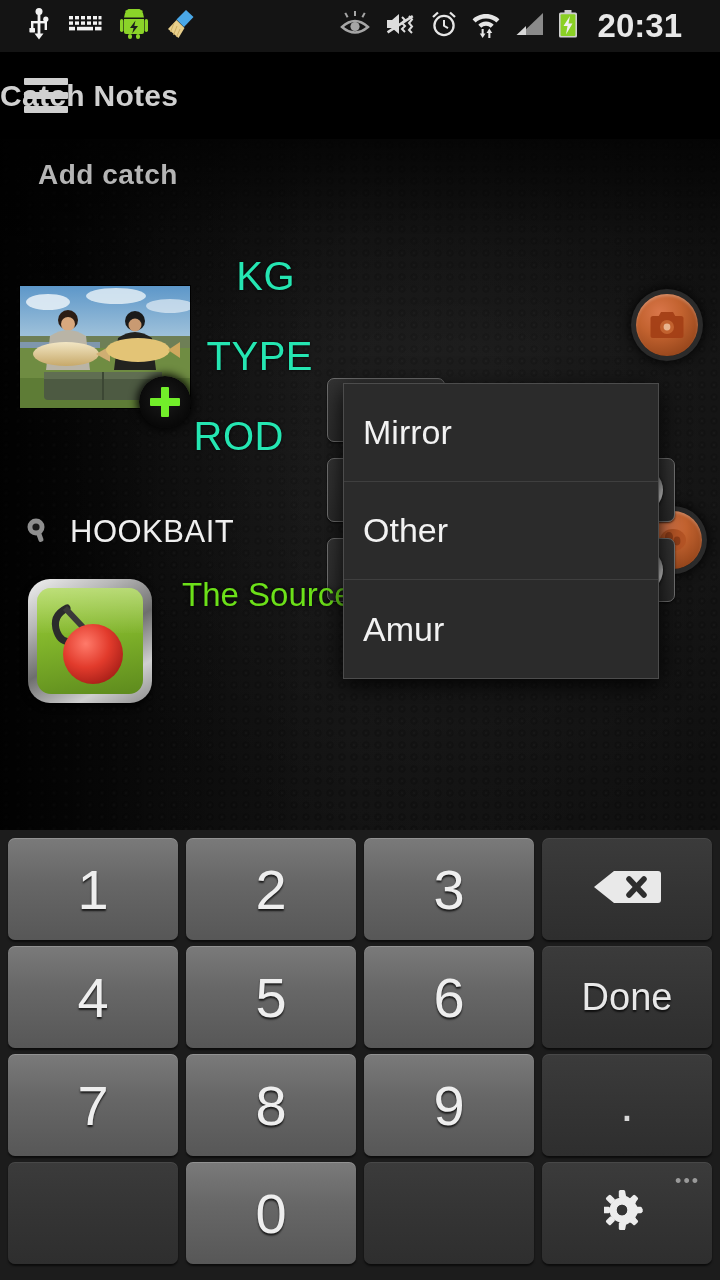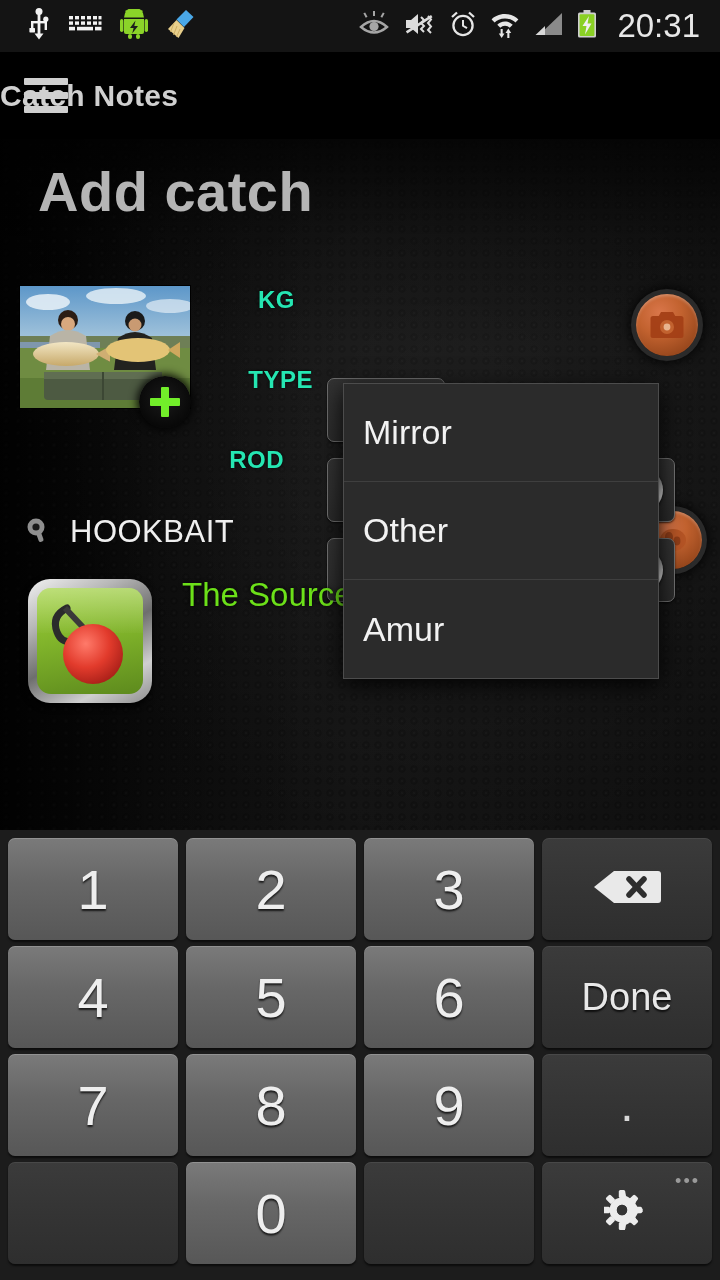--- a/index.html
+++ b/index.html
@@ -11,21 +11,21 @@
     position:relative;
   }
 
   
   #status-bar {
     position:absolute; left:0; top:0; width:720px; height:52px;
     background:#141414;
     display:flex; align-items:center;
   }
   #status-left { display:flex; align-items:center; gap:18px; padding-left:28px; }
-  #status-right { margin-left:auto; display:flex; align-items:center; gap:14px; padding-right:20px; }
+  #status-right { margin-left:auto; display:flex; align-items:center; gap:14px; padding-right:38px;font-weight:bold; }
   .sicon { display:block; }
   #clock {
     color:#e8e8e8; font-size:33px; letter-spacing:0px;
     font-family:"Liberation Sans", sans-serif; margin-left:6px;
   }
 
   
   #action-bar {
     position:absolute; left:0; top:52px; width:720px; height:87px;
     background:#000;
@@ -54,21 +54,21 @@
   
   #content:after{
     content:""; position:absolute; inset:0; pointer-events:none;
     background:
       linear-gradient(180deg, rgba(0,0,0,0.75) 0%, rgba(0,0,0,0.25) 14%, rgba(0,0,0,0) 30%),
       linear-gradient(90deg, rgba(0,0,0,0.8) 0%, rgba(0,0,0,0.15) 22%, rgba(0,0,0,0) 45%);
   }
 
   #page-title {
     position:absolute; left:38px; top:20px;
-    color:#b5b5b5; font-size:56px; font-weight:bold; letter-spacing:0.5px;
+    color:#b5b5b5; font-size:28px; font-weight:bold; letter-spacing:0.5px;
     z-index:5;
   }
 
   
   .round-btn {
     border-radius:50%;
     background:
       radial-gradient(circle at 38% 30%, #d9764a 0%, #c2622f 38%, #9e4b1f 72%, #7b3714 100%);
     box-shadow: 0 0 0 5px #2a2a2a, 0 0 12px 6px rgba(0,0,0,0.85), inset 0 2px 3px rgba(255,255,255,0.25);
     display:flex; align-items:center; justify-content:center;
@@ -95,24 +95,23 @@
     position:relative; width:30px; height:30px;
   }
   #add-photo-btn .plus:before, #add-photo-btn .plus:after{
     content:""; position:absolute; background:#72ee2a; border-radius:1px;
   }
   #add-photo-btn .plus:before{ left:11px; top:0; width:8px; height:30px; }
   #add-photo-btn .plus:after{ left:0; top:11px; width:30px; height:8px; }
 
   
   .flabel {
-    position:absolute; color:#25e6b2; font-weight:bold; font-size:24px;
+    position:absolute; color:#25e6b2; font-weight:normal; font-size:40px;
     letter-spacing:0.5px; text-align:right; z-index:5;
     text-shadow:0 0 3px rgba(0,0,0,0.9);
-    margin-top:32px;
   }
   #label-kg   { left:120px; top:115px; width:175px; }
   #label-type { left:138px; top:195px; width:175px; }
   #label-rod  { left:109px; top:275px; width:175px; }
 
   
   .field-box {
     position:absolute; z-index:5;
     background:linear-gradient(180deg,#333333 0%,#2c2c2c 100%);
     border:1px solid #6e6e6e; border-radius:7px;

